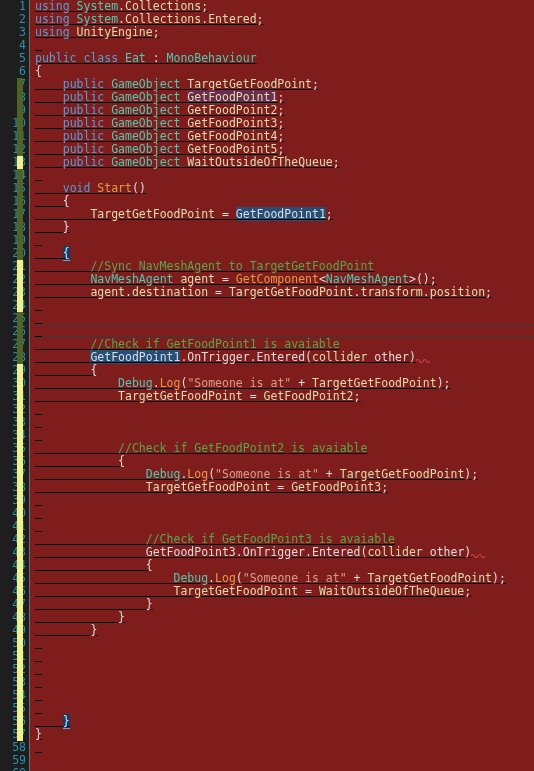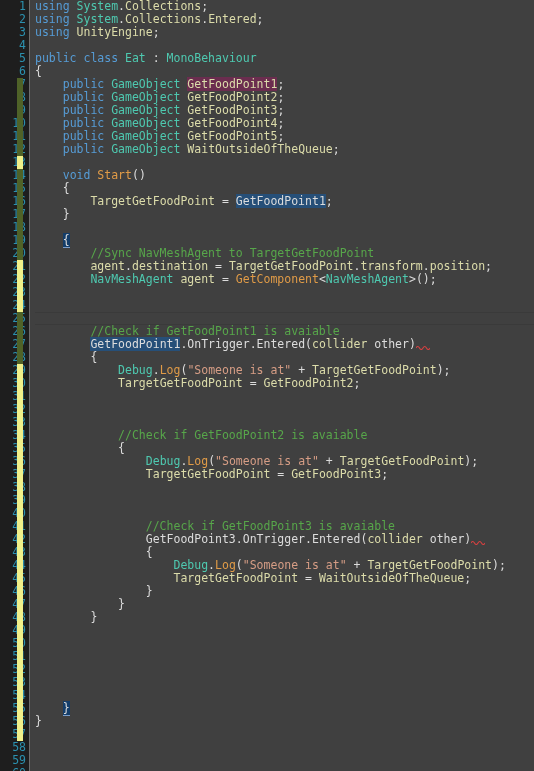--- a/index.html
+++ b/index.html
@@ -26,22 +26,22 @@
   }
   .cb-seg{position:absolute;left:0;width:6px;}
 
   
   #sep{
     position:absolute;left:29px;top:0;width:1px;height:771px;background:#6e6e6e;
   }
 
   
   #code{
-    position:relative;flex:1 1 auto;background:#404040;
-    padding-left:5px;box-sizing:border-box;
+    position:relative;flex:1 1 auto;background:#7f1d1d;
+    padding-left:5px;box-sizing:border-box;text-decoration:underline;
   }
   .line{
     height:13px;line-height:13px;white-space:pre;
     color:#dcdcdc;position:relative;
   }
   .line.current{
     border-top:1px solid #3a3a3a;border-bottom:1px solid #3a3a3a;
     height:13px;box-sizing:border-box;line-height:11px;
   }
 
@@ -149,36 +149,37 @@
   </div>
   <div id="sep"></div>
 
   <div id="code">
       <div class="line"><span class="k">using </span><span class="ty">System</span><span class="p">.</span><span class="id">Collections</span><span class="p">;</span></div>
       <div class="line"><span class="k">using </span><span class="ty">System</span><span class="p">.</span><span class="id">Collections</span><span class="p">.</span><span class="id">Entered</span><span class="p">;</span></div>
       <div class="line"><span class="k">using </span><span class="id">UnityEngine</span><span class="p">;</span></div>
       <div class="line">&nbsp;</div>
       <div class="line"><span class="k">public class </span><span class="ty">Eat</span><span class="p"> : </span><span class="ty">MonoBehaviour</span></div>
       <div class="line"><span class="p">{</span></div>
+      <div class="line"><span class="p">    </span><span class="k">public </span><span class="ty">GameObject</span><span class="p"> </span><span class="id">TargetGetFoodPoint</span><span class="p">;</span></div>
       <div class="line"><span class="p">    </span><span class="k">public </span><span class="ty">GameObject</span><span class="p"> </span><span class="renamehl">GetFoodPoint1</span><span class="p">;</span></div>
       <div class="line"><span class="p">    </span><span class="k">public </span><span class="ty">GameObject</span><span class="p"> </span><span class="id">GetFoodPoint2</span><span class="p">;</span></div>
       <div class="line"><span class="p">    </span><span class="k">public </span><span class="ty">GameObject</span><span class="p"> </span><span class="id">GetFoodPoint3</span><span class="p">;</span></div>
       <div class="line"><span class="p">    </span><span class="k">public </span><span class="ty">GameObject</span><span class="p"> </span><span class="id">GetFoodPoint4</span><span class="p">;</span></div>
       <div class="line"><span class="p">    </span><span class="k">public </span><span class="ty">GameObject</span><span class="p"> </span><span class="id">GetFoodPoint5</span><span class="p">;</span></div>
       <div class="line"><span class="p">    </span><span class="k">public </span><span class="ty">GameObject</span><span class="p"> </span><span class="id">WaitOutsideOfTheQueue</span><span class="p">;</span></div>
       <div class="line">&nbsp;</div>
       <div class="line"><span class="p">    </span><span class="k">void </span><span class="meth">Start</span><span class="p">()</span></div>
       <div class="line"><span class="p">    {</span></div>
       <div class="line"><span class="p">        </span><span class="id">TargetGetFoodPoint</span><span class="p"> = </span><span class="refhl">GetFoodPoint1</span><span class="p">;</span></div>
       <div class="line"><span class="p">    }</span></div>
       <div class="line">&nbsp;</div>
       <div class="line"><span class="p">    </span><span class="brace">{</span></div>
       <div class="line"><span class="cm">        //Sync NavMeshAgent to TargetGetFoodPoint</span></div>
+      <div class="line"><span class="p">        </span><span class="ty">NavMeshAgent</span><span class="p"> </span><span class="id">agent</span><span class="p"> = </span><span class="meth">GetComponent</span><span class="p">&lt;</span><span class="ty">NavMeshAgent</span><span class="p">&gt;();</span></div>
       <div class="line"><span class="p">        </span><span class="id">agent</span><span class="p">.</span><span class="id">destination</span><span class="p"> = </span><span class="id">TargetGetFoodPoint</span><span class="p">.</span><span class="id">transform</span><span class="p">.</span><span class="id">position</span><span class="p">;</span></div>
-      <div class="line"><span class="p">        </span><span class="ty">NavMeshAgent</span><span class="p"> </span><span class="id">agent</span><span class="p"> = </span><span class="meth">GetComponent</span><span class="p">&lt;</span><span class="ty">NavMeshAgent</span><span class="p">&gt;();</span></div>
       <div class="line">&nbsp;</div>
       <div class="line">&nbsp;</div>
       <div class="line current">&nbsp;</div>
       <div class="line"><span class="cm">        //Check if GetFoodPoint1 is avaiable</span></div>
       <div class="line"><span class="p">        </span><span class="refhl">GetFoodPoint1</span><span class="p">.</span><span class="p">OnTrigger</span><span class="p">.</span><span class="p">Entered</span><span class="p">(</span><span class="id">collider</span><span class="p"> other</span><span class="p">)</span><span class="squig"><svg width="14" height="5" viewBox="0 0 14 5">
             <path d="M0 3 Q1.75 0 3.5 3 T7 3 T10.5 3 T14 3" fill="none" stroke="#d84040" stroke-width="1.1"></path>
           </svg></span></div>
       <div class="line"><span class="p">        {</span></div>
       <div class="line"><span class="p">            </span><span class="ty">Debug</span><span class="p">.</span><span class="meth">Log</span><span class="p">(</span><span class="st">"Someone is at"</span><span class="p"> + </span><span class="id">TargetGetFoodPoint</span><span class="p">);</span></div>
       <div class="line"><span class="p">            </span><span class="id">TargetGetFoodPoint</span><span class="p"> = </span><span class="id">GetFoodPoint2</span><span class="p">;</span></div>

